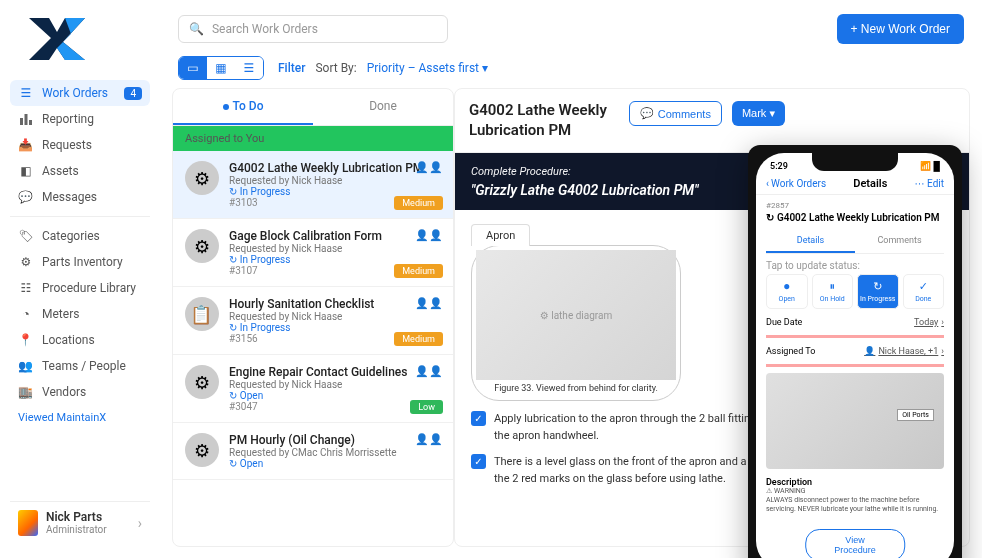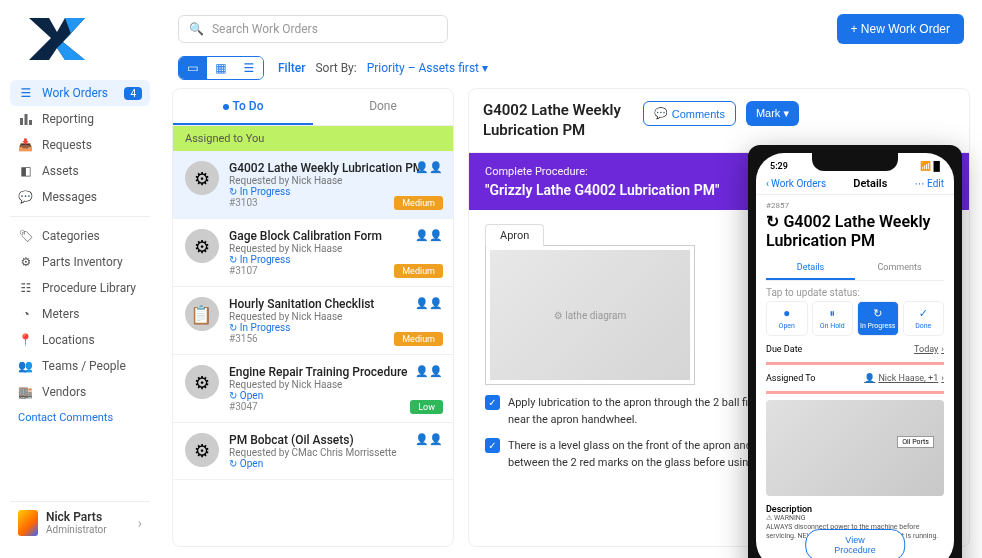--- a/index.html
+++ b/index.html
@@ -31,50 +31,50 @@
     .btn-new { margin-left: auto; background: #1a73e8; color: #fff; border: none; border-radius: 6px; padding: 8px 14px; font-size: 12px; font-weight: 500; cursor: pointer; }
     
     .toolbar { display: flex; align-items: center; gap: 10px; padding: 8px 18px; font-size: 12px; }
     .view-sw { display: flex; border: 1px solid #1a73e8; border-radius: 6px; overflow: hidden; }
     .view-sw .vbtn { width: 28px; height: 22px; display: flex; align-items: center; justify-content: center; cursor: pointer; color: #1a73e8; background: #fff; }
     .view-sw .vbtn.active { background: #1a73e8; color: #fff; }
     .filter-lnk { color: #1a73e8; font-weight: 500; cursor: pointer; margin-left: 4px; }
     .sort-lbl { color: #555; }
     .sort-val { color: #1a73e8; cursor: pointer; }
     
-    .workarea { flex: 1; display: flex; gap: 14px; padding: 0 12px 11px 12px; overflow: hidden; }
+    .workarea { flex: 1; display: flex; padding: 0 12px 11px 12px; overflow: hidden; }
     
     
     .wo-list { width: 282px; display: flex; flex-direction: column; border: 1px solid #eee; border-radius: 8px; overflow: hidden; background: #fff; }
     .tabs { display: flex; border-bottom: 1px solid #eee; }
     .tab { flex: 1; text-align: center; padding: 10px 0; font-size: 12px; color: #888; cursor: pointer; }
     .tab.active { color: #1a73e8; border-bottom: 2px solid #1a73e8; font-weight: 500; }
     .tab .dot { width: 6px; height: 6px; background: #1a73e8; border-radius: 50%; display: inline-block; margin-right: 4px; vertical-align: middle; }
-    .section-hdr { background: #bef264; font-size: 11px; color: #555; padding: 6px 12px; }
+    .section-hdr { background: #22c55e; font-size: 11px; color: #555; padding: 6px 12px; }
     .list-scroll { flex: 1; overflow-y: auto; }
     .wo-card { display: flex; gap: 10px; padding: 10px 12px; border-bottom: 1px solid #f0f0f0; cursor: pointer; position: relative; background: #fff; }
     .wo-card.selected { background: #eaf3ff; box-shadow: 0 1px 3px rgba(0,0,0,0.1); }
     .wo-thumb { width: 34px; height: 34px; border-radius: 50%; background: #ccc; flex-shrink: 0; overflow: hidden; display: flex; align-items: center; justify-content: center; font-size: 18px; }
     .wo-body { flex: 1; min-width: 0; }
     .wo-title { font-size: 12px; font-weight: 500; color: #222; white-space: nowrap; overflow: hidden; text-overflow: ellipsis; }
     .wo-req { font-size: 10px; color: #777; }
     .wo-status { font-size: 10px; color: #1a73e8; display: flex; align-items: center; gap: 3px; }
     .wo-id { font-size: 10px; color: #888; }
     .wo-pri { position: absolute; bottom: 8px; right: 10px; font-size: 9px; padding: 2px 8px; border-radius: 3px; color: #fff; }
     .pri-med { background: #f0a020; }
     .pri-low { background: #2fb85a; }
     .wo-icons { position: absolute; top: 10px; right: 10px; display: flex; gap: 2px; font-size: 11px; }
     
     
     .detail { flex: 1; border: 1px solid #eee; border-radius: 8px; display: flex; flex-direction: column; min-width: 0; overflow: hidden; }
     .detail-hdr { display: flex; gap: 10px; padding: 12px 14px; align-items: flex-start; border-bottom: 1px solid #eee; }
     .detail-title { font-size: 15px; font-weight: 600; color: #222; max-width: 150px; line-height: 1.3; }
     .btn-outline { border: 1px solid #1a73e8; color: #1a73e8; background: #fff; border-radius: 6px; padding: 5px 10px; font-size: 11px; cursor: pointer; display: flex; align-items: center; gap: 4px; white-space: nowrap; }
     .btn-primary-sm { background: #1a73e8; color: #fff; border: none; border-radius: 6px; padding: 6px 10px; font-size: 11px; cursor: pointer; white-space: nowrap; }
-    .procedure-banner { background: #6d28d9; color: #fff; padding: 12px 16px; }
+    .procedure-banner { background: #0f172a; color: #fff; padding: 12px 16px; font-style: italic; }
     .procedure-banner .lbl { font-size: 11px; opacity: 0.95; }
     .procedure-banner .name { font-size: 14px; font-weight: 600; margin-top: 4px; }
     .detail-body { flex: 1; overflow-y: auto; padding: 14px 16px; font-size: 11px; color: #333; }
     .step-tab { display: inline-block; background: #fff; border: 1px solid #ddd; border-bottom: none; border-radius: 4px 4px 0 0; padding: 4px 14px; font-size: 11px; color: #333; }
     .figure-box { border: 1px solid #ccc; padding: 4px; width: 210px; background: #fff; }
     .figure-img { width: 200px; height: 130px; background: linear-gradient(135deg,#e8e8e8,#d5d5d5); display: flex; align-items: center; justify-content: center; color: #999; font-size: 10px; }
     .figure-cap { font-size: 9px; text-align: center; padding: 3px 0; }
     .check-row { display: flex; gap: 8px; margin-top: 10px; font-size: 11px; line-height: 1.5; }
     .checkbox { width: 15px; height: 15px; border-radius: 3px; background: #1a73e8; color: #fff; display: flex; align-items: center; justify-content: center; flex-shrink: 0; font-size: 10px; }
     
@@ -82,21 +82,21 @@
     .phone { position: absolute; right: 20px; top: 110px; width: 214px; height: 432px; background: #111; border-radius: 12px; padding: 8px; box-shadow: 0 8px 30px rgba(0,0,0,0.35); margin-top: 35px; }
     .phone-screen { background: #fff; width: 100%; height: 100%; border-radius: 28px; overflow: hidden; display: flex; flex-direction: column; font-size: 9px; position: relative; }
     .notch { position: absolute; top: 0; left: 50%; transform: translateX(-50%); width: 86px; height: 18px; background: #111; border-radius: 0 0 12px 12px; z-index: 2; }
     .p-status { display: flex; justify-content: space-between; padding: 8px 14px 2px; font-size: 9px; font-weight: 600; }
     .p-nav { display: flex; align-items: center; justify-content: space-between; padding: 4px 10px; border-bottom: 1px solid #eee; }
     .p-back { color: #1a73e8; font-size: 10px; display: flex; align-items: center; gap: 2px; cursor: pointer; }
     .p-nav-title { font-size: 11px; font-weight: 600; }
     .p-edit { color: #1a73e8; font-size: 10px; cursor: pointer; }
     .p-content { flex: 1; overflow-y: auto; padding: 6px 10px; }
     .p-id { font-size: 8px; color: #888; }
-    .p-title { font-size: 16px; font-weight: 600; margin: 2px 0 6px; }
+    .p-title { font-size: 10px; font-weight: 600; margin: 2px 0 6px; }
     .p-tabs { display: flex; border-bottom: 1px solid #eee; }
     .p-tab { flex: 1; text-align: center; padding: 6px 0; font-size: 9px; color: #888; }
     .p-tab.active { color: #1a73e8; border-bottom: 2px solid #1a73e8; }
     .p-hint { font-size: 10px; color: #999; margin-top: 6px; }
     .p-status-row { display: flex; gap: 4px; margin-top: 3px; }
     .p-st { flex: 1; border: 1px solid #eee; border-radius: 5px; padding: 5px 2px; text-align: center; font-size: 7px; color: #1a73e8; cursor: pointer; display: flex; flex-direction: column; align-items: center; gap: 2px; }
     .p-st.active { background: #1a73e8; color: #fff; }
     .p-st .sicon { font-size: 11px; }
     .p-row { display: flex; justify-content: space-between; padding: 8px 0; border-bottom: 3px solid #fca5a5; font-size: 9px; }
     .p-row .rv { color: #555; display: flex; align-items: center; gap: 3px; text-decoration: underline; }
@@ -171,21 +171,21 @@
     </div>
     <div class="side-item">
       <span class="icon">👥</span>
       <span class="label">Teams / People</span>
     </div>
     <div class="side-item">
       <span class="icon">🏬</span>
       <span class="label">Vendors</span>
     </div>
 
-    <div class="contact">Contact Comments</div>
+    <div class="contact">Viewed MaintainX</div>
 
     <div class="user-row">
       <div class="avatar"></div>
       <div>
         <div class="uname">Nick Parts</div>
         <div class="urole">Administrator</div>
       </div>
       <span class="chev">›</span>
     </div>
   </div>
@@ -250,32 +250,32 @@
       <div class="wo-req">Requested by Nick Haase</div>
       <div class="wo-status">↻ In Progress</div>
       <div class="wo-id">#3156</div>
     </div>
     <div class="wo-icons">👤👤</div>
     <div class="wo-pri pri-med">Medium</div>
   </div>
             <div class="wo-card">
     <div class="wo-thumb">⚙</div>
     <div class="wo-body">
-      <div class="wo-title">Engine Repair Training Procedure</div>
+      <div class="wo-title">Engine Repair Contact Guidelines</div>
       <div class="wo-req">Requested by Nick Haase</div>
       <div class="wo-status">↻ Open</div>
       <div class="wo-id">#3047</div>
     </div>
     <div class="wo-icons">👤👤</div>
     <div class="wo-pri pri-low">Low</div>
   </div>
             <div class="wo-card">
     <div class="wo-thumb">⚙</div>
     <div class="wo-body">
-      <div class="wo-title">PM Bobcat (Oil Assets)</div>
+      <div class="wo-title">PM Hourly (Oil Change)</div>
       <div class="wo-req">Requested by CMac Chris Morrissette</div>
       <div class="wo-status">↻ Open</div>
       <div class="wo-id"></div>
     </div>
     <div class="wo-icons">👤👤</div>
 
   </div>
           </div>
       </div>
 
@@ -284,22 +284,23 @@
           <div class="detail-title">G4002 Lathe Weekly Lubrication PM</div>
           <button class="btn-outline">💬 <span>Comments</span></button>
           <button class="btn-primary-sm"><span>Mark</span> ▾</button>
         </div>
         <div class="procedure-banner">
           <div class="lbl">Complete Procedure:</div>
           <div class="name">"Grizzly Lathe G4002 Lubrication PM"</div>
         </div>
         <div class="detail-body">
           <div class="step-tab">Apron</div>
-          <div class="figure-box" style="margin-top:-1px;">
+          <div class="figure-box" style="margin-top:-1px;border-radius:28px;">
             <div class="figure-img">⚙ lathe diagram</div>
+            <div class="figure-cap">Figure 33. Viewed from behind for clarity.</div>
           </div>
           <div class="check-row">
             <div class="checkbox">✓</div>
             <div>Apply lubrication to the apron through the 2 ball fittings on the face of the apron and one near the apron handwheel.</div>
           </div>
           <div class="check-row">
             <div class="checkbox">✓</div>
             <div>There is a level glass on the front of the apron and a fill port. Make sure the oil level is between the 2 red marks on the glass before using lathe.</div>
           </div>
         </div>

